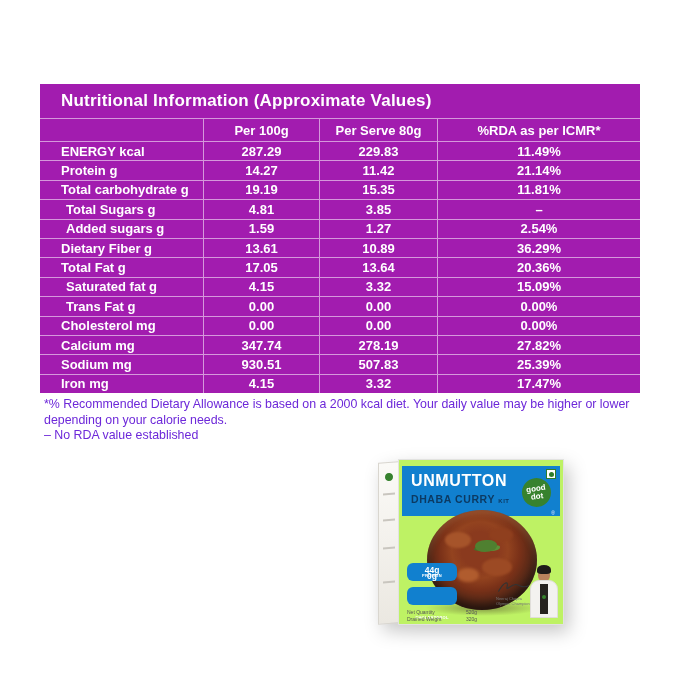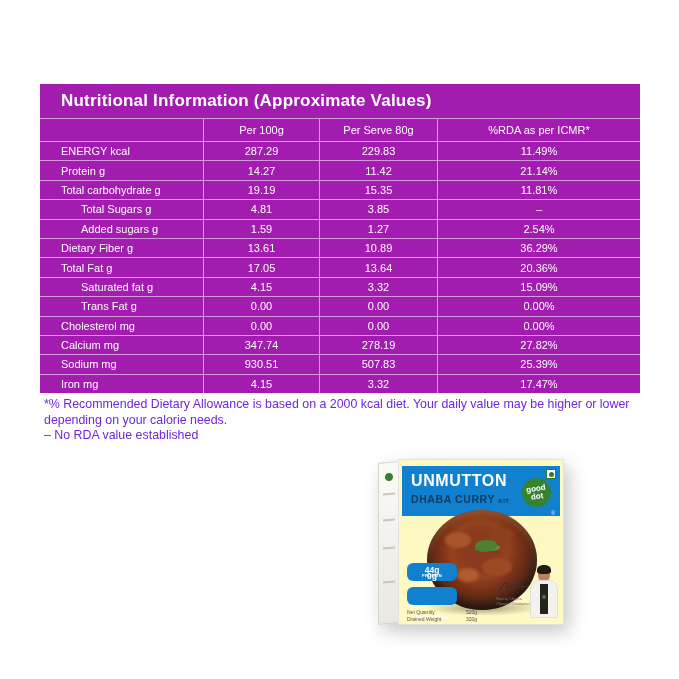--- a/index.html
+++ b/index.html
@@ -10,40 +10,40 @@
   
   .ntable { position:absolute; left:40px; top:84px; width:600px; height:309px;
             background:#a21caf; display:flex; flex-direction:column; color:#fff; }
   .t-title { height:34px; display:flex; align-items:center; padding-left:21px;
              font-size:17px; font-weight:bold; letter-spacing:.2px; }
   .t-row { display:grid; grid-template-columns:163px 116px 118px 203px;
            border-top:1px solid rgba(255,255,255,.55); }
   .t-head { height:23px; }
   .t-data { flex:1; }
   .cell { display:flex; align-items:center; justify-content:center;
-          font-size:11px; font-weight:normal; }
+          font-size:13px; font-weight:bold; }
   .cell + .cell { border-left:1px solid rgba(255,255,255,.55); }
   .cell.lbl { justify-content:flex-start; padding-left:21px; }
-  .cell.lbl.indent { padding-left:41px; }
+  .cell.lbl.indent { padding-left:26px; }
 
   
   .footnote { position:absolute; left:44px; top:397px; width:608px;
               font-size:12.4px; line-height:15.5px; color:#6d28d9; }
 
   
   .pbox { position:absolute; left:378px; top:459px; width:186px; height:169px;
           filter:drop-shadow(5px 7px 9px rgba(0,0,0,.22)); }
   .spine { position:absolute; left:0; top:3px; width:21px; height:162px;
            background:linear-gradient(180deg,#fbfaf7,#ebe8e1);
            border:1px solid #d9d6cf; transform:skewY(-4deg); }
   .spine-dot { position:absolute; left:6px; top:10px; width:8px; height:8px;
                border-radius:50%; background:#37822e; }
   .spine-line { position:absolute; left:4px; width:12px; height:2px; background:#c9c6bf; }
   .front { position:absolute; left:20px; top:0; width:166px; height:166px;
-           background:#fef9c3; border:1px solid #e2e2e0; }
+           background:#bef264; border:1px solid #e2e2e0; }
   .band { position:absolute; left:3px; right:3px; top:6px; height:50px;
           background:#1180cf; }
   .p-title { position:absolute; left:9px; top:6px; font-size:16px; font-weight:800;
              color:#fff; letter-spacing:.6px; }
   .p-sub { position:absolute; left:9px; top:27px; font-size:10.5px; font-weight:800;
            color:#0c3a63; letter-spacing:.6px; }
   .p-kit { font-size:6px; font-weight:700; letter-spacing:.5px; }
   .logo { position:absolute; right:9px; top:12px; width:29px; height:29px;
           border-radius:50%; background:#37822e; color:#fff; display:flex;
           flex-direction:column; align-items:center; justify-content:center;

